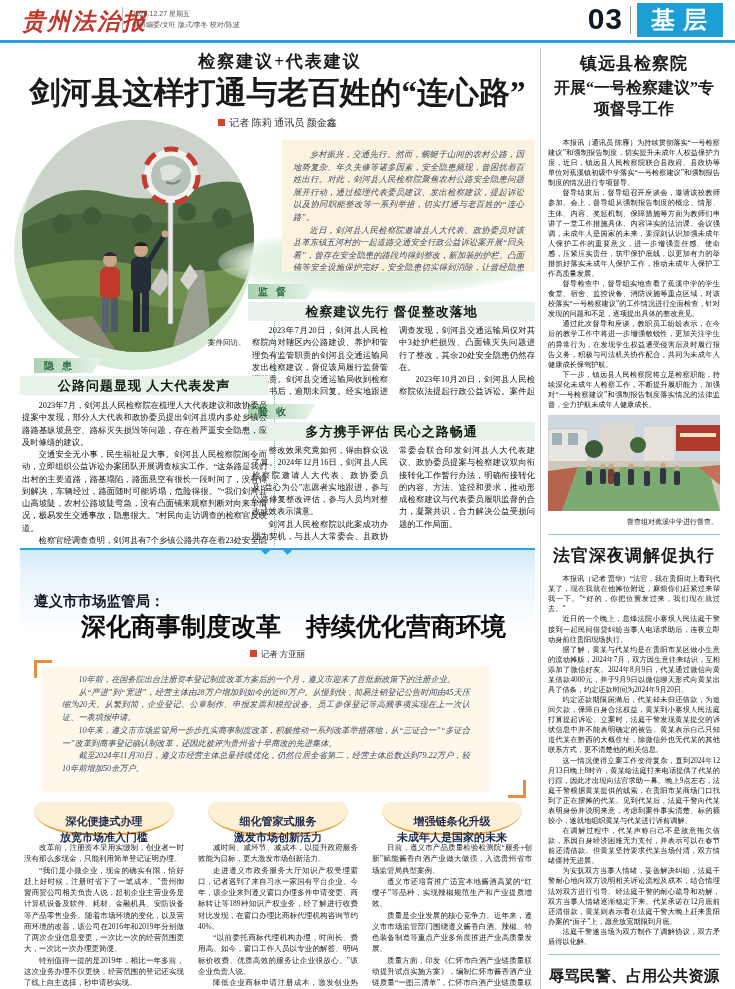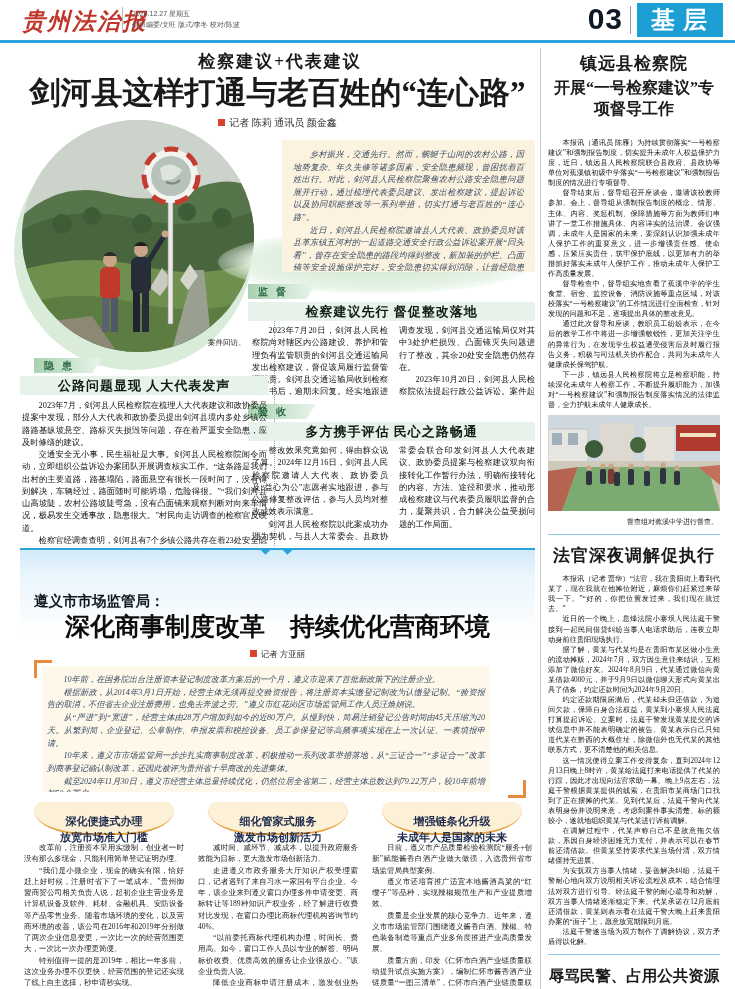--- a/index.html
+++ b/index.html
@@ -70,25 +70,25 @@
   .dash-div { position:absolute; left:254px; top:274px; height:226px; width:0;
     border-left:1px dotted #7fae8e; }
 
   
   .bottom { position:absolute; left:0; top:502px; width:515px; height:441px; overflow:hidden;
     background:linear-gradient(180deg,#cfe9f8 0px,#e9f5fc 26px,#ffffff 85px); }
   .bs-rule { position:absolute; left:0; top:0; width:515px; height:2px; background:#2aa3dc; }
   .bs-diamond { position:absolute; top:-4px; width:9px; height:9px; background:#2aa3dc; transform:rotate(45deg); }
   .bs-kicker { position:absolute; left:14px; top:44px; font-size:14.5px; font-weight:bold;
     font-family:"Liberation Sans",sans-serif; color:#101820; }
-  .bs-headline { position:absolute; left:0; top:62px; width:515px; text-align:center;
+  .bs-headline { position:absolute; left:16px; top:62px; width:515px; text-align:center;
     font-size:25px; font-weight:bold; color:#0d0d0d; }
   .bs-byline { position:absolute; left:0; top:101px; width:515px; text-align:center; font-size:8.5px; color:#333; }
   .bs-lead { position:absolute; left:22px; top:118px; width:448px; height:126px; background:#fdf8ea;
-    padding:8px 5px; font-size:8.2px; line-height:1.55; font-style:italic; color:#3a4a63;
+    padding:8px 20px; font-size:8.2px; line-height:1.55; font-style:italic; color:#3a4a63;
     text-align:justify; overflow:hidden; }
   .corner-tl { position:absolute; left:14px; top:112px; width:18px; height:18px;
     border-left:3px solid #e78c3c; border-top:3px solid #e78c3c; }
   .corner-br { position:absolute; left:488px; top:232px; width:18px; height:18px;
     border-right:3px solid #e78c3c; border-bottom:3px solid #e78c3c; }
   .bs-cols { position:absolute; left:4px; top:254px; width:508px; display:grid;
     grid-template-columns:1fr 1fr 1fr; column-gap:14px; }
   .col-head { height:33px; margin:0 10px 7px 10px; background:#fcf0d6;
     border-bottom:2px solid #e8a13f; border-radius:10px 10px 45% 45% / 10px 10px 90% 90%;
     text-align:center; font-size:11px; font-weight:bold; color:#1e2b4d; line-height:1.45; padding-top:12px; }
@@ -202,21 +202,20 @@
       <div class="bs-rule"></div>
       <div class="bs-diamond" style="left:241px;"></div>
       <div class="bs-diamond" style="left:263px;"></div>
       <div class="bs-kicker">遵义市市场监管局：</div>
       <div class="bs-headline">深化商事制度改革　持续优化营商环境</div>
       <div class="bs-byline"><span class="redsq"></span><span>记者 方亚丽</span></div>
       <div class="corner-tl"></div>
       <div class="corner-br"></div>
       <div class="bs-lead">
           <p>10年前，在国务院出台注册资本登记制度改革方案后的一个月，遵义市迎来了首批新政策下的注册企业。</p>
-          <p>根据新政，从2014年3月1日开始，经营主体无须再提交验资报告，将注册资本实缴登记制改为认缴登记制。“验资报告的取消，不但省去企业注册费用，也免去奔波之劳。”遵义市红花岗区市场监管局工作人员汪焕娟说。</p>
           <p>从“严进”到“宽进”，经营主体由28万户增加到如今的近80万户。从慢到快，简易注销登记公告时间由45天压缩为20天。从繁到简，企业登记、公章制作、申报发票和税控设备、员工参保登记等高频事项实现在上一次认证、一表填报申请。</p>
           <p>10年来，遵义市市场监管局一步步扎实商事制度改革，积极推动一系列改革举措落地，从“三证合一”“多证合一”改革到商事登记确认制改革，还因此被评为贵州省十早商改的先进集体。</p>
           <p>截至2024年11月30日，遵义市经营主体总量持续优化，仍然位居全省第二，经营主体总数达到79.22万户，较10年前增加50余万户。</p>
         </div>
 
       <div class="bs-cols">
         <div>
           <div class="col-head">
             <div>深化便捷式办理</div>
             <div>放宽市场准入门槛</div>

